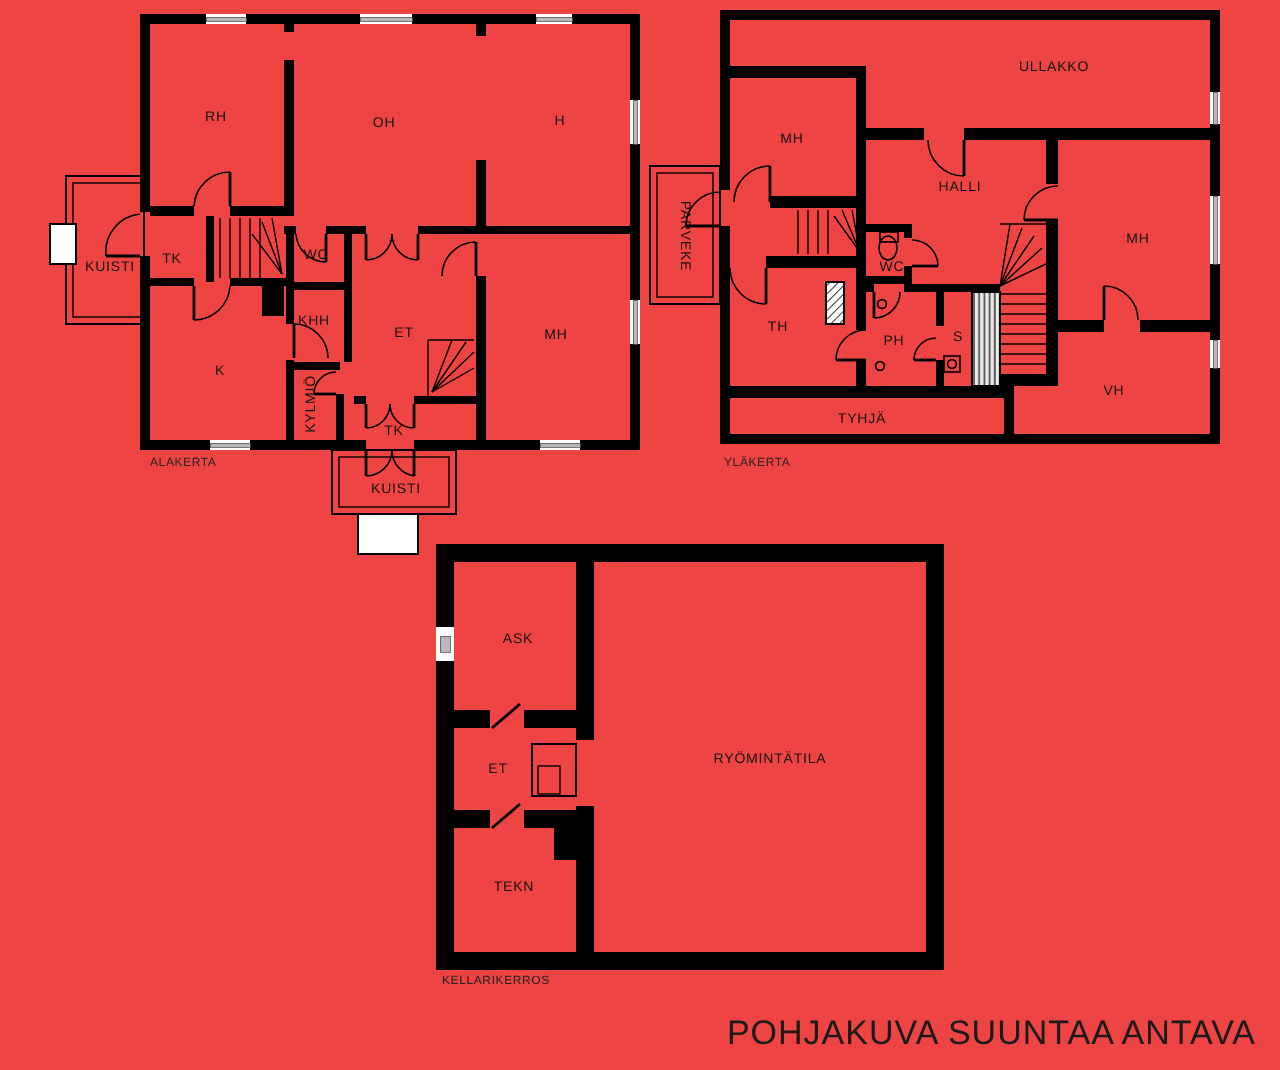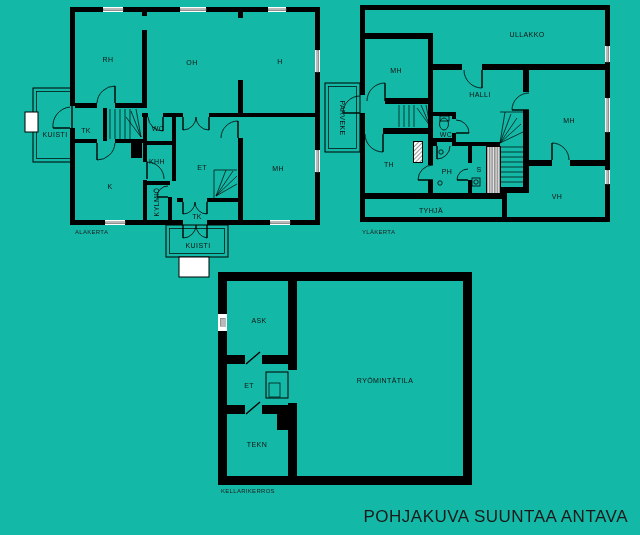--- a/index.html
+++ b/index.html
@@ -1,16 +1,16 @@
 <!DOCTYPE html>
 <html><head>
 <meta charset="utf-8">
 <style>
   html,body{margin:0;padding:0;background:#fff;}
-  .canvas{position:relative;width:640px;height:535px;background:#14b8a6;overflow:hidden;
+  .canvas{position:relative;width:640px;height:535px;background:#ef4444;overflow:hidden;
           font-family:"Liberation Sans","DejaVu Sans",sans-serif;}
   svg{position:absolute;left:0;top:0;}
   .room-label{position:absolute;transform:translate(-50%,-50%);font-size:7px;font-weight:500;
               letter-spacing:0.4px;color:#111;white-space:nowrap;}
   .room-label.vert-up{transform:translate(-50%,-50%) rotate(-90deg);}
   .room-label.vert-down{transform:translate(-50%,-50%) rotate(90deg);}
   .floor-label{position:absolute;font-size:6px;font-weight:500;letter-spacing:0.3px;color:#222;
                white-space:nowrap;}
   .disclaimer{position:absolute;right:12px;top:507px;font-size:17px;font-weight:400;
               letter-spacing:0.5px;color:#1a1a1a;white-space:nowrap;}

